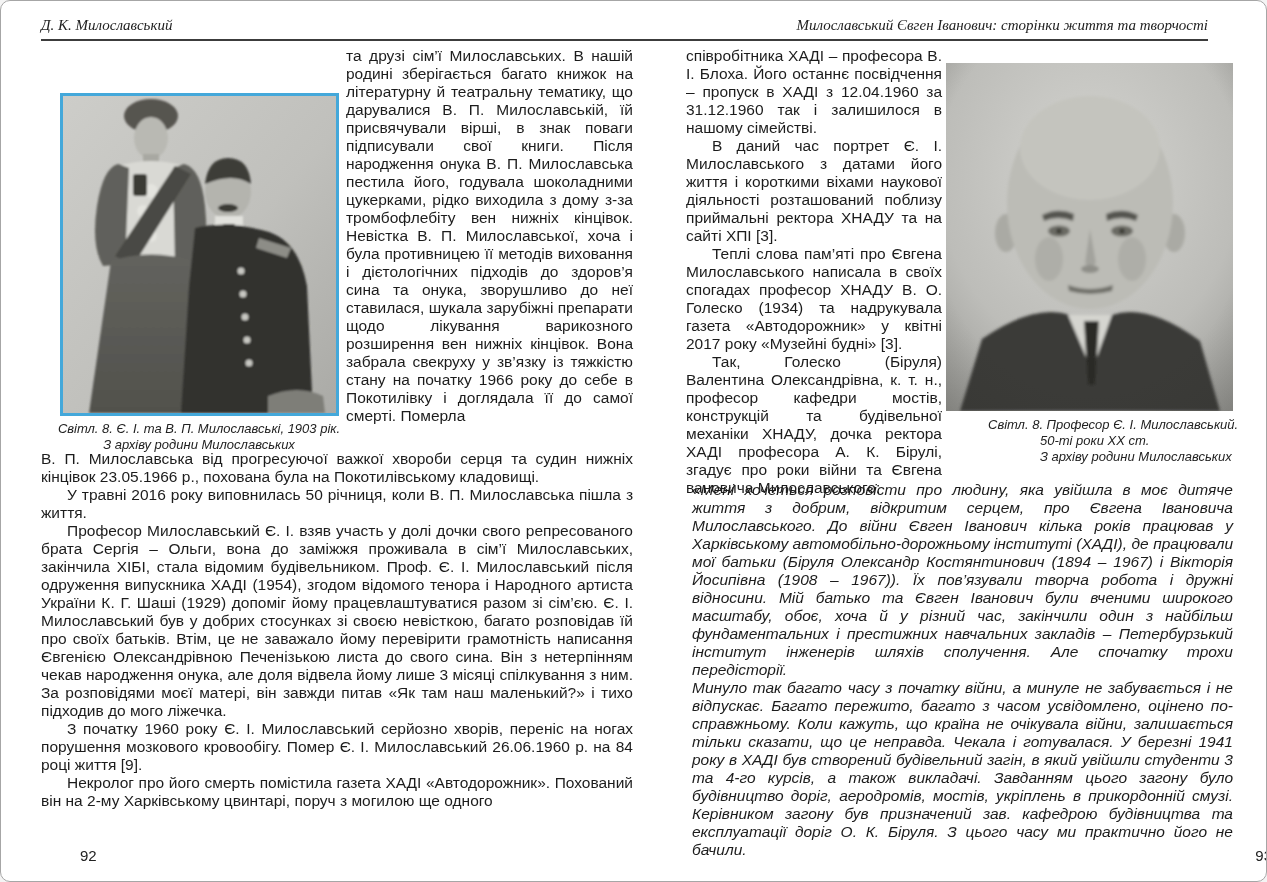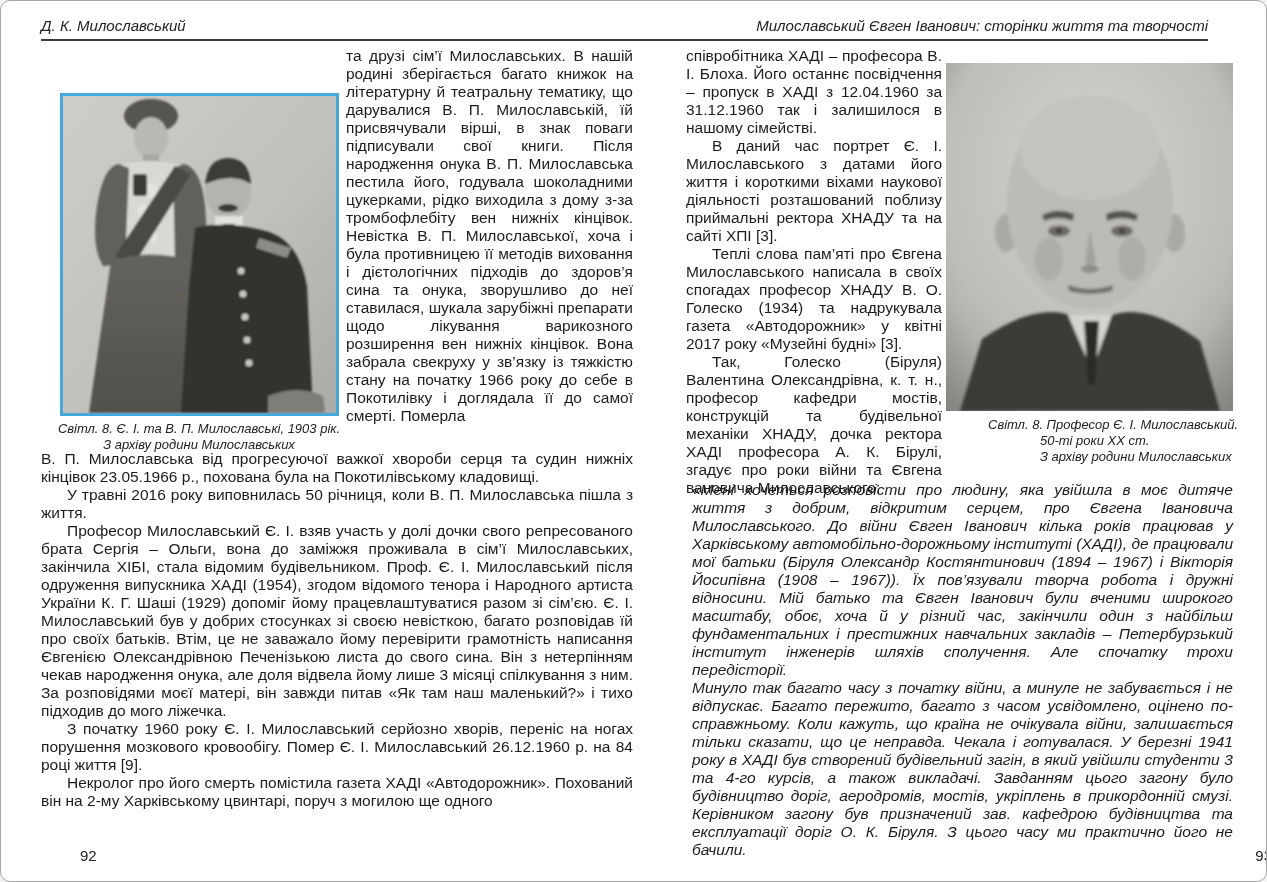--- a/index.html
+++ b/index.html
@@ -13,20 +13,21 @@
     overflow:hidden;
     font-family:"Liberation Sans", sans-serif;
     color:#1c1c1c;
   }
   
   .running-header {
     position:absolute; top:16px;
     font-size:15px; font-style:italic; color:#222;
     border-bottom:2px solid #3c3c3c;
     padding-bottom:5px;
+    font-family:Liberation Serif, serif;
   }
   .rh-left  { left:40px;  width:592px; text-align:left; }
   .rh-right { left:615px; width:592px; text-align:right; }
 
   
   .body-text {
     position:absolute;
     font-size:15.5px; line-height:18px;
     text-align:justify;
   }
@@ -132,21 +133,21 @@
   </div>
 
   <div class="body-text col-left">
     <p>та друзі сім’ї Милославських. В нашій родині зберігається багато книжок на літературну й театральну тематику, що дарувалися В. П. Милославській, їй присвячували вірші, в знак поваги підписували свої книги. Після народження онука В. П. Милославська пестила його, годувала шоколадними цукерками, рідко виходила з дому з-за тромбофлебіту вен нижніх кінцівок. Невістка В. П. Милославської, хоча і була противницею її методів виховання і дієтологічних підходів до здоров’я сина та онука, зворушливо до неї ставилася, шукала зарубіжні препарати щодо лікування варикозного розширення вен нижніх кінцівок. Вона забрала свекруху у зв’язку із тяжкістю стану на початку 1966 року до себе в Покотилівку і доглядала її до самої смерті. Померла</p>
   </div>
 
   <div class="body-text full-left">
     <p>В. П. Милославська від прогресуючої важкої хвороби серця та судин нижніх кінцівок 23.05.1966 р., похована була на Покотилівському кладовищі.</p>
     <p class="indent">У травні 2016 року виповнилась 50 річниця, коли В. П. Милославська пішла з життя.</p>
     <p class="indent">Професор Милославський Є. І. взяв участь у долі дочки свого репресованого брата Сергія – Ольги, вона до заміжжя проживала в сім’ї Милославських, закінчила ХІБІ, стала відомим будівельником. Проф. Є. І. Милославський після одруження випускника ХАДІ (1954), згодом відомого тенора і Народного артиста України К. Г. Шаші (1929) допоміг йому працевлаштуватися разом зі сім’єю. Є. І. Милославський був у добрих стосунках зі своєю невісткою, багато розповідав їй про своїх батьків. Втім, це не заважало йому перевірити грамотність написання Євгенією Олександрівною Печенізькою листа до свого сина. Він з нетерпінням чекав народження онука, але доля відвела йому лише 3 місяці спілкування з ним. За розповідями моєї матері, він завжди питав «Як там наш маленький?» і тихо підходив до мого ліжечка.</p>
-    <p class="indent">З початку 1960 року Є. І. Милославський серйозно хворів, переніс на ногах порушення мозкового кровообігу. Помер Є. І. Милославський 26.12.1960 р. на 84 році життя [9].</p>
+    <p class="indent">З початку 1960 року Є. І. Милославський серйозно хворів, переніс на ногах порушення мозкового кровообігу. Помер Є. І. Милославський 26.06.1960 р. на 84 році життя [9].</p>
     <p class="indent">Некролог про його смерть помістила газета ХАДІ «Автодорожник». Похований він на 2-му Харківському цвинтарі, поруч з могилою ще одного</p>
   </div>
 
   <div class="page-number pn-left">92</div>
 
   <div class="running-header rh-right">
     <span>Милославський Євген Іванович: сторінки життя та творчості</span>
   </div>
 
   <div class="body-text col-right">

